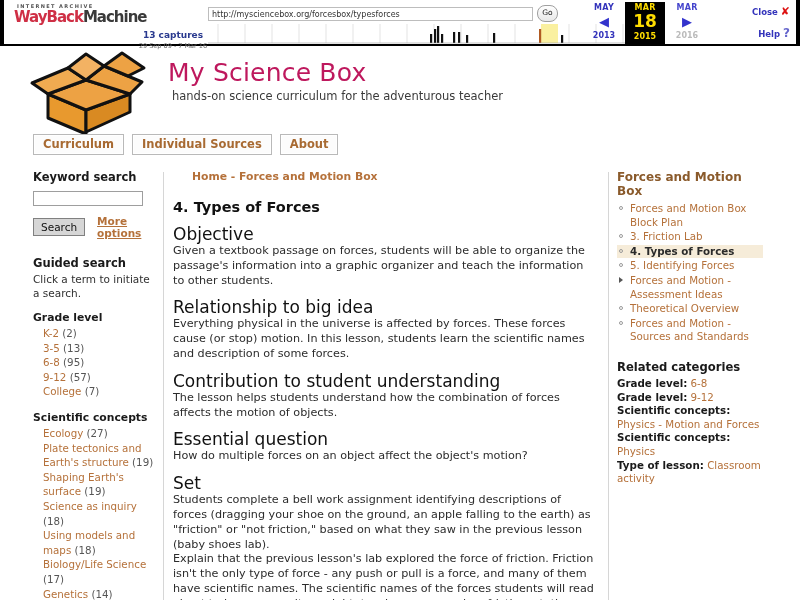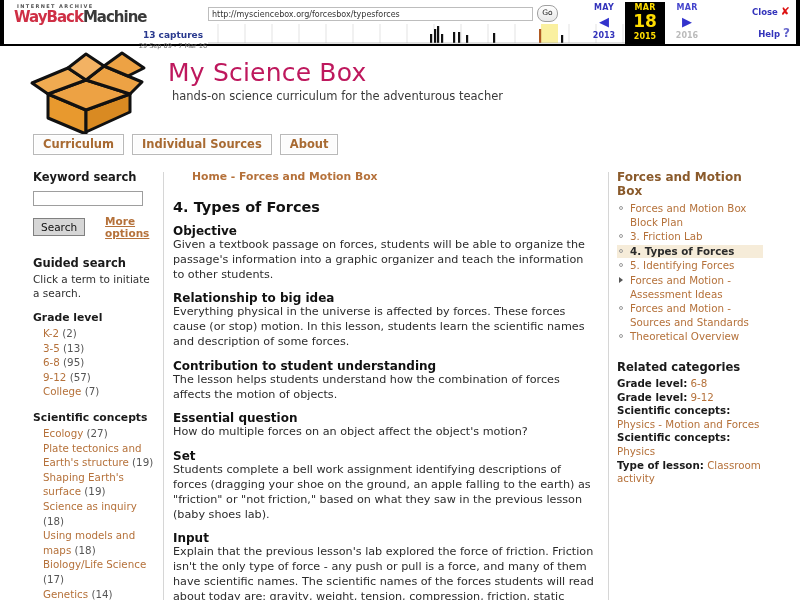--- a/index.html
+++ b/index.html
@@ -290,21 +290,21 @@
     box-sizing: border-box;
     display: block;
     font-size: 10px;
     padding: 0 3px;
     font-family: "DejaVu Sans", "Liberation Sans", sans-serif;
   }
   .kw-row {
     margin-top: 9px;
     display: flex;
     align-items: center;
-    gap: 20px;
+    gap: 12px;
   }
   .kw-search-btn {
     border: 1px solid #808080;
     background: #d6d6d6;
     font-size: 10.5px;
     color: #111;
     padding: 2px 7px;
     font-family: "DejaVu Sans", "Liberation Sans", sans-serif;
   }
   .lnk {
@@ -356,22 +356,22 @@
     margin-left: 19px;
   }
   .page-title {
     font-size: 14.5px;
     font-weight: bold;
     color: #111;
     margin: 0 0 5px 0;
     font-family: "DejaVu Sans", "Liberation Sans", sans-serif;
   }
   .sec-h {
-    font-size: 12px;
-    font-weight: bold;
+    font-size: 17px;
+    font-weight: normal;
     color: #111;
     margin: 9px 0 0 0;
     font-family: "DejaVu Sans", "Liberation Sans", sans-serif;
   }
   .sec-p {
     font-size: 11.2px;
     color: #2c2c2c;
     line-height: 14.8px;
     margin: 0;
     font-family: "DejaVu Sans", "Liberation Sans", sans-serif;
@@ -592,37 +592,36 @@
           <div class="sec-h">Objective</div>
           <div class="sec-p">Given a textbook passage on forces, students will be able to organize the passage's information into a graphic organizer and teach the information to other students.</div>
           <div class="sec-h">Relationship to big idea</div>
           <div class="sec-p">Everything physical in the universe is affected by forces.  These forces cause (or stop) motion.  In this lesson, students learn the scientific names and description of some forces.</div>
           <div class="sec-h">Contribution to student understanding</div>
           <div class="sec-p">The lesson helps students understand how the combination of forces affects the motion of objects.</div>
           <div class="sec-h">Essential question</div>
           <div class="sec-p">How do multiple forces on an object affect the object's motion?</div>
           <div class="sec-h">Set</div>
           <div class="sec-p">Students complete a bell work assignment identifying descriptions of forces (dragging your shoe on the ground, an apple falling to the earth) as "friction" or "not friction," based on what they saw in the previous lesson (baby shoes lab).</div>
-          <div class="sec-h">Input</div>
           <div class="sec-p">Explain that the previous lesson's lab explored the force of friction.  Friction isn't the only type of force - any push or pull is a force, and many of them have scientific names.  The scientific names of the forces students will read about today are: gravity, weight, tension, compression, friction, static friction, sliding friction, and air resistance.  Students will each read about two forces, complete their section of the organizer, and report back to their group.</div>
         </div>
     </div>
 
     <div class="divider"></div>
 
     <div class="col-right">
       <div class="rs-h">Forces and Motion Box</div>
       <ul class="rs-list" id="box-items">
           <li><span class="bullet"></span><span>Forces and Motion Box Block Plan</span></li>
           <li><span class="bullet"></span><span>3. Friction Lab</span></li>
           <li class="active"><span class="bullet"></span><span>4. Types of Forces</span></li>
           <li><span class="bullet"></span><span>5. Identifying Forces</span></li>
           <li><span class="tri"></span><span>Forces and Motion - Assessment Ideas</span></li>
+          <li><span class="bullet"></span><span>Theoretical Overview</span></li>
           <li><span class="bullet"></span><span>Forces and Motion - Sources and Standards</span></li>
-          <li><span class="bullet"></span><span>Theoretical Overview</span></li>
         </ul>
 
       <div class="rc-h">Related categories</div>
       <div id="related">
           <div class="rc-row"><span>Grade level:</span><a class="v" href="#" style="text-decoration: none;"> 6-8</a></div>
           <div class="rc-row"><span>Grade level:</span><a class="v" href="#" style="text-decoration: none;"> 9-12</a></div>
           <div class="rc-row"><span>Scientific concepts:</span><a class="v" href="#" style="text-decoration: none;"> Physics - Motion and Forces</a></div>
           <div class="rc-row"><span>Scientific concepts:</span><a class="v" href="#" style="text-decoration: none;"> Physics</a></div>
           <div class="rc-row"><span>Type of lesson:</span><a class="v" href="#" style="text-decoration: none;"> Classroom activity</a></div>
         </div>

